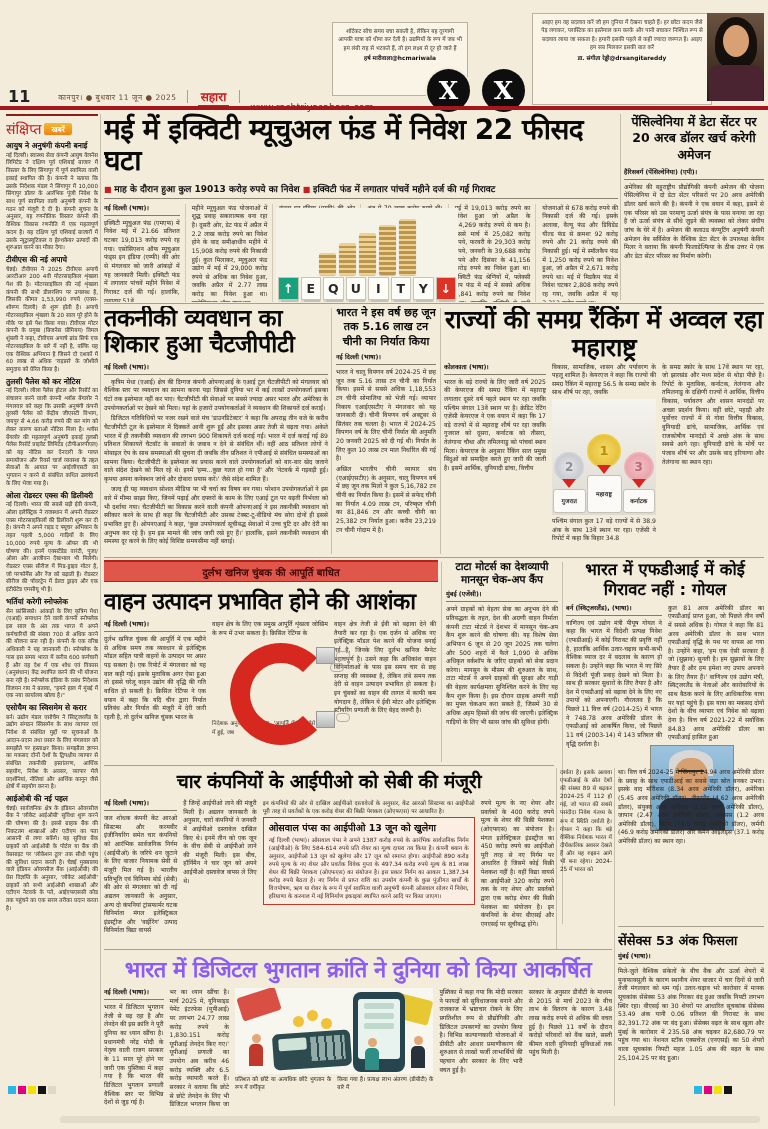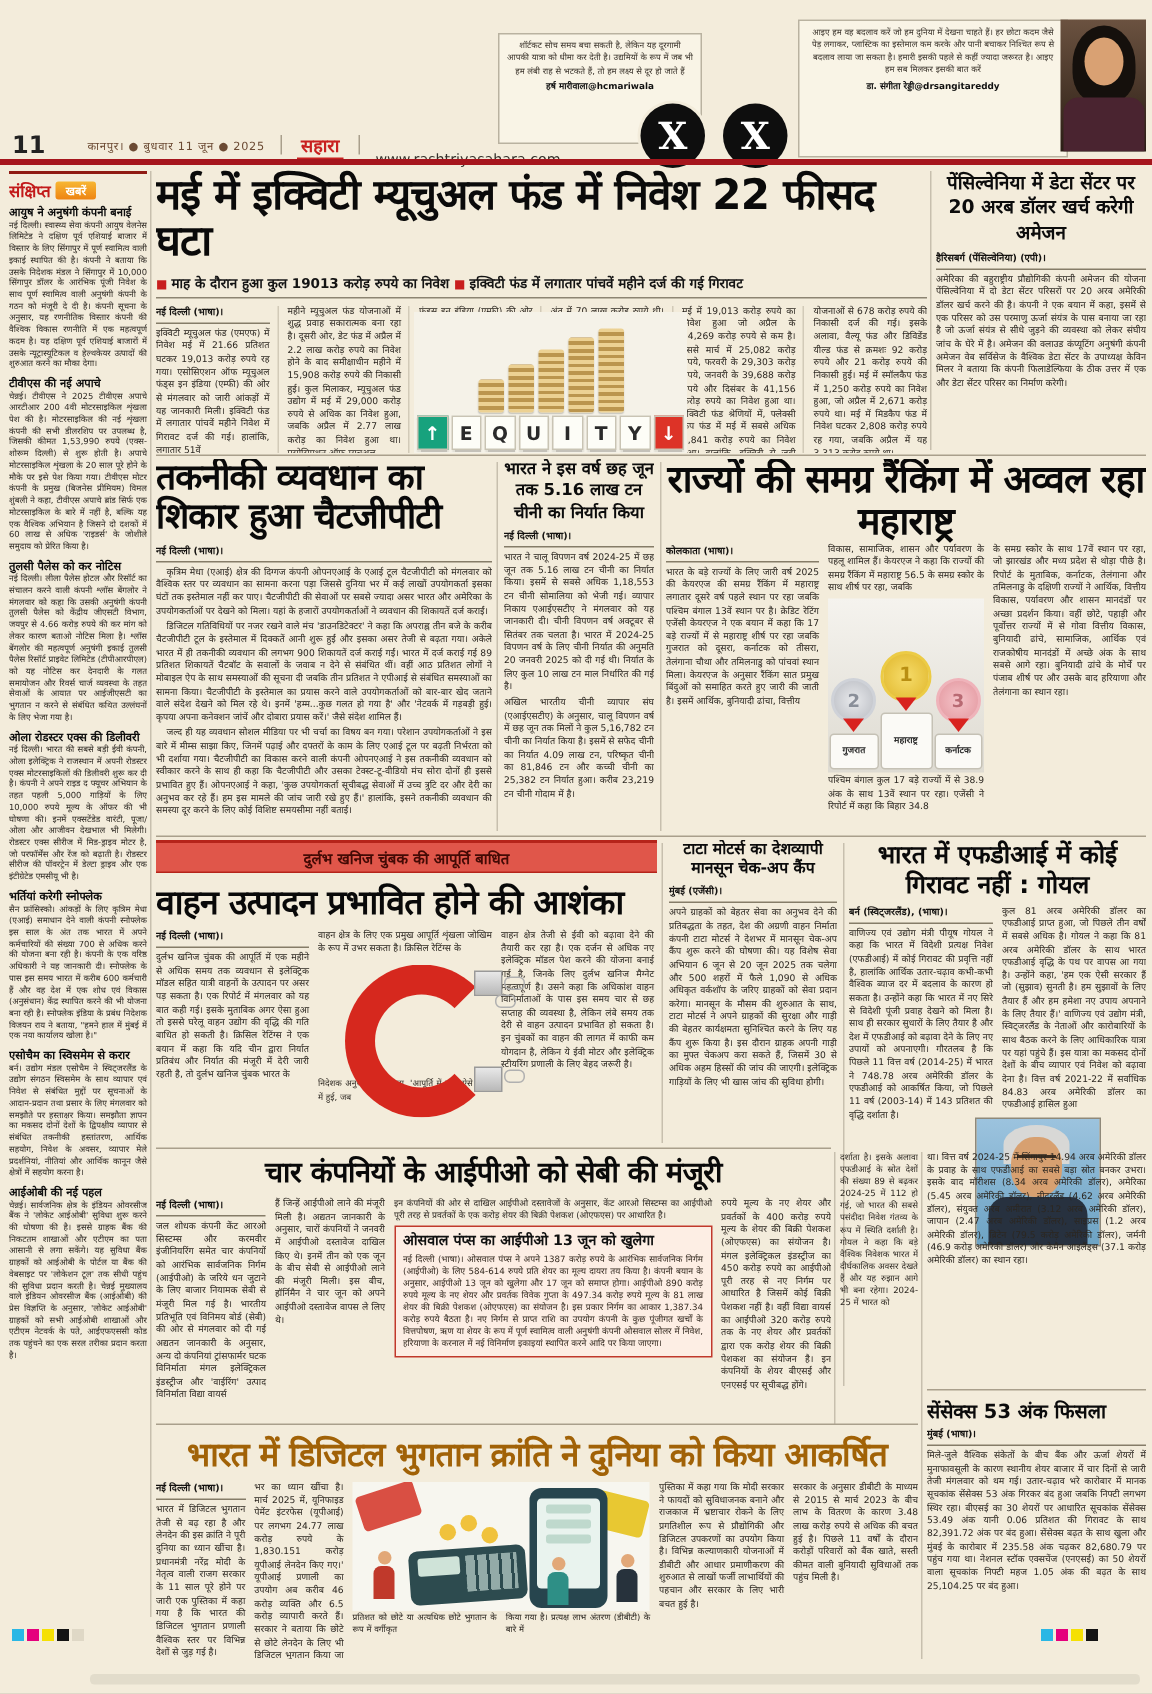--- a/index.html
+++ b/index.html
@@ -34,21 +34,21 @@
   .hdr-row{left:4px;top:88px;width:760px;height:17px;display:flex;align-items:center;}
   .pagenum{font-size:16px;font-weight:bold;color:#222;margin-left:4px;}
   .edition{font-size:7.5px;color:#6b4a33;margin-left:28px;letter-spacing:0.5px;}
   .hsep{width:1px;height:13px;background:#a99f8c;margin:0 10px;}
   .sahara{font-size:12px;font-weight:bold;color:#c8201f;border-bottom:1.5px solid #c8201f;padding:0 3px;}
   .website{font-size:9.5px;color:#33302b;margin-top:19px;}
   .red-rule{left:0;top:106px;width:768px;height:4px;background:#a6161d;}
   
   .briefs{left:6px;top:114px;width:92px;height:964px;overflow:hidden;border-top:2px solid #8f1b14;padding-top:2px;}
   .briefs-head{display:flex;align-items:center;gap:3px;margin:1px 0 3px;}
-  .bh1{color:#c21a1a;font-weight:bold;font-size:11px;}
+  .bh1{color:#c21a1a;font-weight:normal;font-size:14px;}
   .bh2{background:linear-gradient(#f7b733,#ee8412);color:#fff;font-size:7.5px;font-weight:bold;
        padding:1px 7px;border-radius:2px;}
   .brief h4{font-size:7.5px;margin:4px 0 1px;color:#0d0d0d;line-height:1.15;}
   .brief p{font-size:5.6px;line-height:1.38;text-align:justify;color:#2f2a24;margin:0;}
   
   .dateline{display:block;font-weight:bold;font-size:6.4px;border-bottom:1px solid #857c68;
             padding-bottom:2px;margin:0 0 3px;color:#141210;}
   .btx{font-size:6.1px;line-height:1.42;text-align:justify;color:#2c2721;}
   .btx p{margin:0 0 2px;}
   .block{position:absolute;overflow:hidden;}
@@ -139,21 +139,21 @@
   .iboxtop{font-size:5.8px;line-height:1.4;text-align:justify;color:#2c2721;}
   
   .fdiA{left:560px;top:768px;width:52px;height:156px;}
   .fdiA .btx{font-size:5.7px;}
   .fdiB{left:618px;top:768px;width:146px;height:156px;}
   
   .sensex{left:618px;top:928px;width:146px;height:178px;}
   .sensex h3{font-size:13px;margin:3px 0 3px;color:#0b0b0b;}
   
   .digital{left:104px;top:952px;width:508px;height:154px;}
-  .digital h2{font-size:22px;font-weight:800;text-align:center;margin:1px 0 5px;letter-spacing:-0.5px;color:#a16207;}
+  .digital h2{font-size:22px;font-weight:800;text-align:center;margin:1px 0 5px;letter-spacing:-0.5px;color:#8b5cf6;}
   .dig-body{display:flex;gap:6px;height:118px;}
   .dcol{width:60px;} .dcol2{width:84px;}
   .dillus-wrap{width:200px;display:flex;flex-direction:column;}
   .dillus{position:relative;height:86px;background:#f7f6ef;overflow:hidden;}
   .dcaps{display:flex;gap:6px;margin-top:2px;}
   .dcap{flex:1;font-size:5.6px;line-height:1.38;text-align:justify;color:#2c2721;}
   .phone{position:absolute;right:28px;top:4px;width:52px;height:80px;background:#27454e;border-radius:8px;}
   .phone .scr{position:absolute;left:5px;top:7px;width:42px;height:60px;background:#e9f3ee;border-radius:3px;}
   .phone .scr i{display:block;margin:4px auto;width:30px;height:6px;background:#bfd9cd;border-radius:2px;}
   .pos{position:absolute;left:38px;bottom:6px;width:78px;height:36px;background:#2d4b4f;border-radius:6px;transform:rotate(-4deg);}

